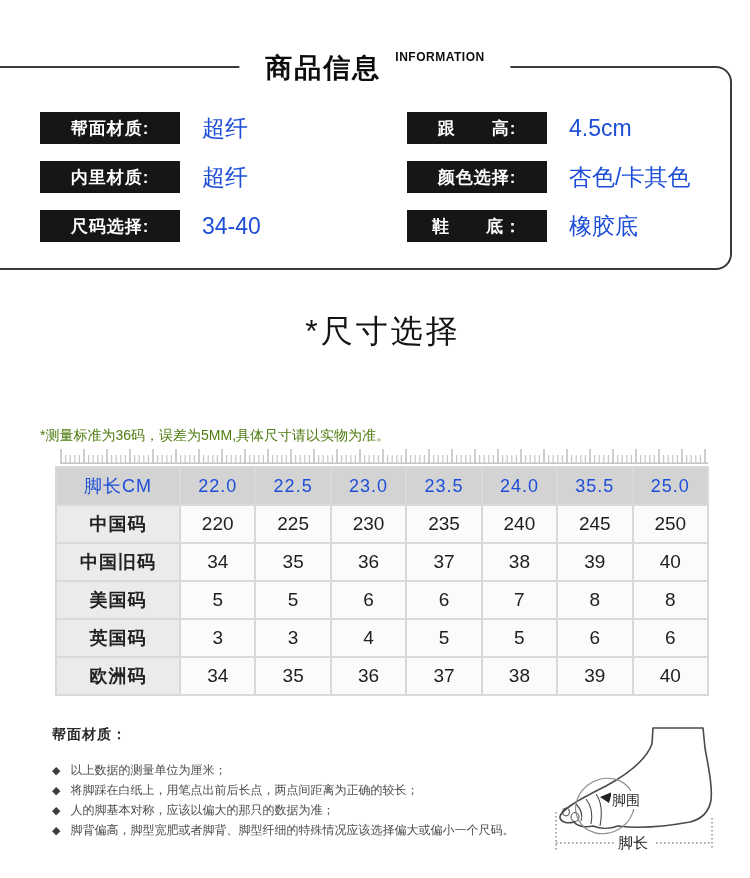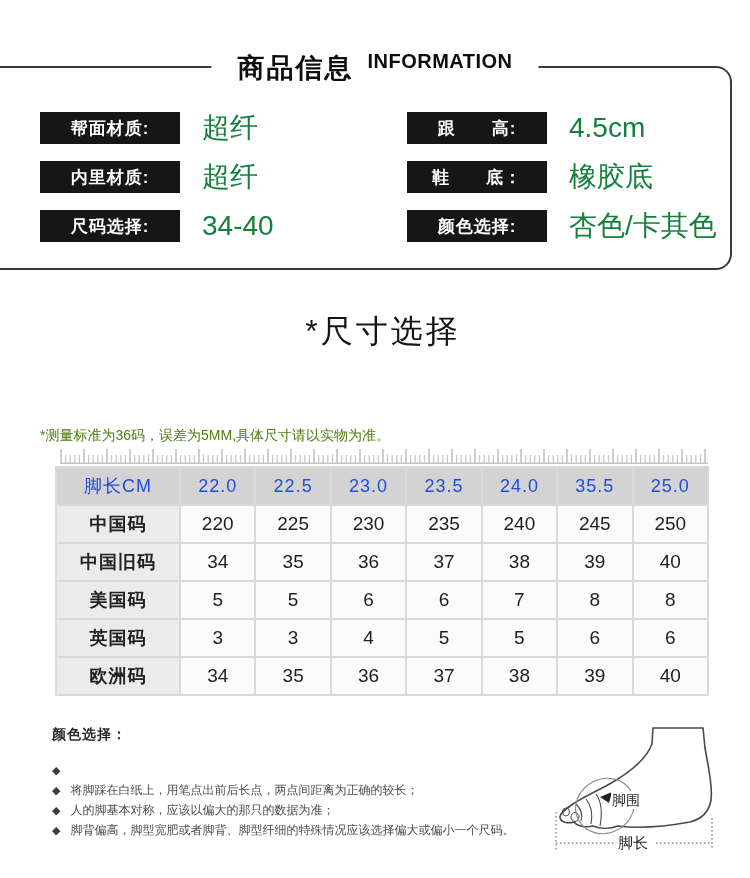--- a/index.html
+++ b/index.html
@@ -10,32 +10,32 @@
   
   .info-border{
     position:absolute;left:-36px;top:66px;width:764px;height:200px;
     border:2px solid #3b3b3b;border-radius:16px;background:transparent;
   }
   .info-title{
     position:absolute;top:50px;left:50%;transform:translateX(-50%);
     background:#ffffff;padding:0 26px;display:flex;align-items:flex-start;gap:14px;white-space:nowrap;
   }
   .info-title-cn{font-size:27px;font-weight:700;color:#0d0d0d;letter-spacing:2px;}
-  .info-title-en{font-size:20px;font-weight:700;color:#0d0d0d;letter-spacing:0.5px;}
+  .info-title-en{font-size:12px;font-weight:700;color:#0d0d0d;letter-spacing:0.5px;}
   .attrs{position:absolute;top:112px;left:0;width:750px;height:160px;}
   .attr-col{position:absolute;top:0;}
   .attr-col.left{left:40px;}
   .attr-col.right{left:407px;}
   .attr-row{display:flex;align-items:center;height:32px;margin-bottom:17px;}
   .attr-box{
     width:140px;height:32px;background:#161616;color:#ffffff;flex:none;
     font-size:17px;font-weight:700;letter-spacing:1px;
     display:flex;align-items:center;justify-content:center;
   }
-  .attr-value{margin-left:22px;font-size:28px;font-weight:500;color:#15803d;white-space:nowrap;}
+  .attr-value{margin-left:22px;font-size:23px;font-weight:500;color:#1d4ed8;white-space:nowrap;}
   
   .size-title{
     position:absolute;top:310px;left:8px;width:750px;text-align:center;
     font-size:32px;font-weight:500;color:#141414;letter-spacing:3px;
   }
   .size-note{position:absolute;top:427px;left:40px;font-size:14px;color:#4d7c0f;}
   .ruler{position:absolute;top:447px;left:60px;}
   .size-table{
     position:absolute;top:466px;left:55px;width:654px;
     border-collapse:separate;border-spacing:2px;background:#d9d9d9;table-layout:fixed;
@@ -79,26 +79,26 @@
         <div class="attr-box">尺码选择:</div>
         <div class="attr-value">34-40</div>
       </div>
     </div>
     <div class="attr-col right">
       <div class="attr-row">
         <div class="attr-box">跟　　高:</div>
         <div class="attr-value">4.5cm</div>
       </div>
       <div class="attr-row">
+        <div class="attr-box">颜色选择:</div>
+        <div class="attr-value">杏色/卡其色</div>
+      </div>
+      <div class="attr-row">
         <div class="attr-box">鞋　　底：</div>
         <div class="attr-value">橡胶底</div>
-      </div>
-      <div class="attr-row">
-        <div class="attr-box">颜色选择:</div>
-        <div class="attr-value">杏色/卡其色</div>
       </div>
     </div>
   </div>
 
   <div class="size-title">*尺寸选择</div>
   <div class="size-note">*测量标准为36码，误差为5MM,具体尺寸请以实物为准。</div>
 
   <svg class="ruler" width="648" height="17" viewBox="0 0 648 17">
     <defs>
       <pattern id="tickpat" x="0" y="0" width="23" height="17" patternUnits="userSpaceOnUse">
@@ -184,23 +184,24 @@
         <td>36</td>
         <td>37</td>
         <td>38</td>
         <td>39</td>
         <td>40</td>
       </tr>
     </tbody>
   </table>
 
   <div class="tips">
-    <div class="tips-title">颜色选择：</div>
-    <div class="tip-item">
-      <span class="tip-diamond">◆</span>
+    <div class="tips-title">帮面材质：</div>
+    <div class="tip-item">
+      <span class="tip-diamond">◆</span>
+      <span>以上数据的测量单位为厘米；</span>
     </div>
     <div class="tip-item">
       <span class="tip-diamond">◆</span>
       <span>将脚踩在白纸上，用笔点出前后长点，两点间距离为正确的较长；</span>
     </div>
     <div class="tip-item">
       <span class="tip-diamond">◆</span>
       <span>人的脚基本对称，应该以偏大的那只的数据为准；</span>
     </div>
     <div class="tip-item">

